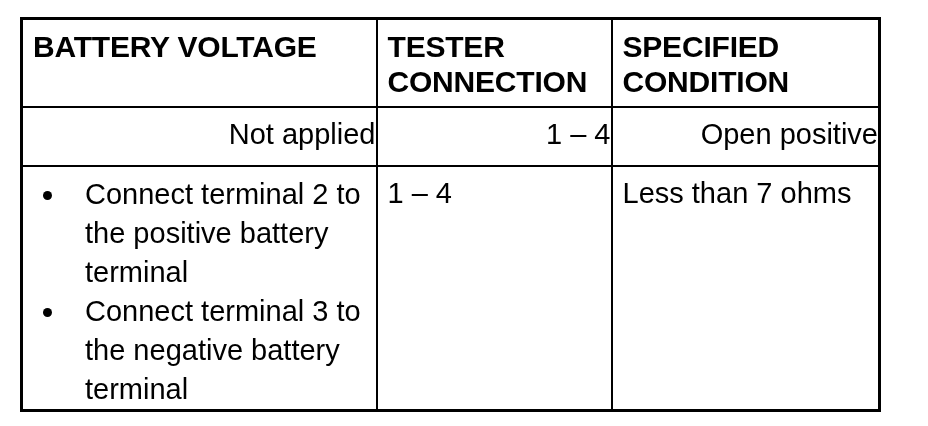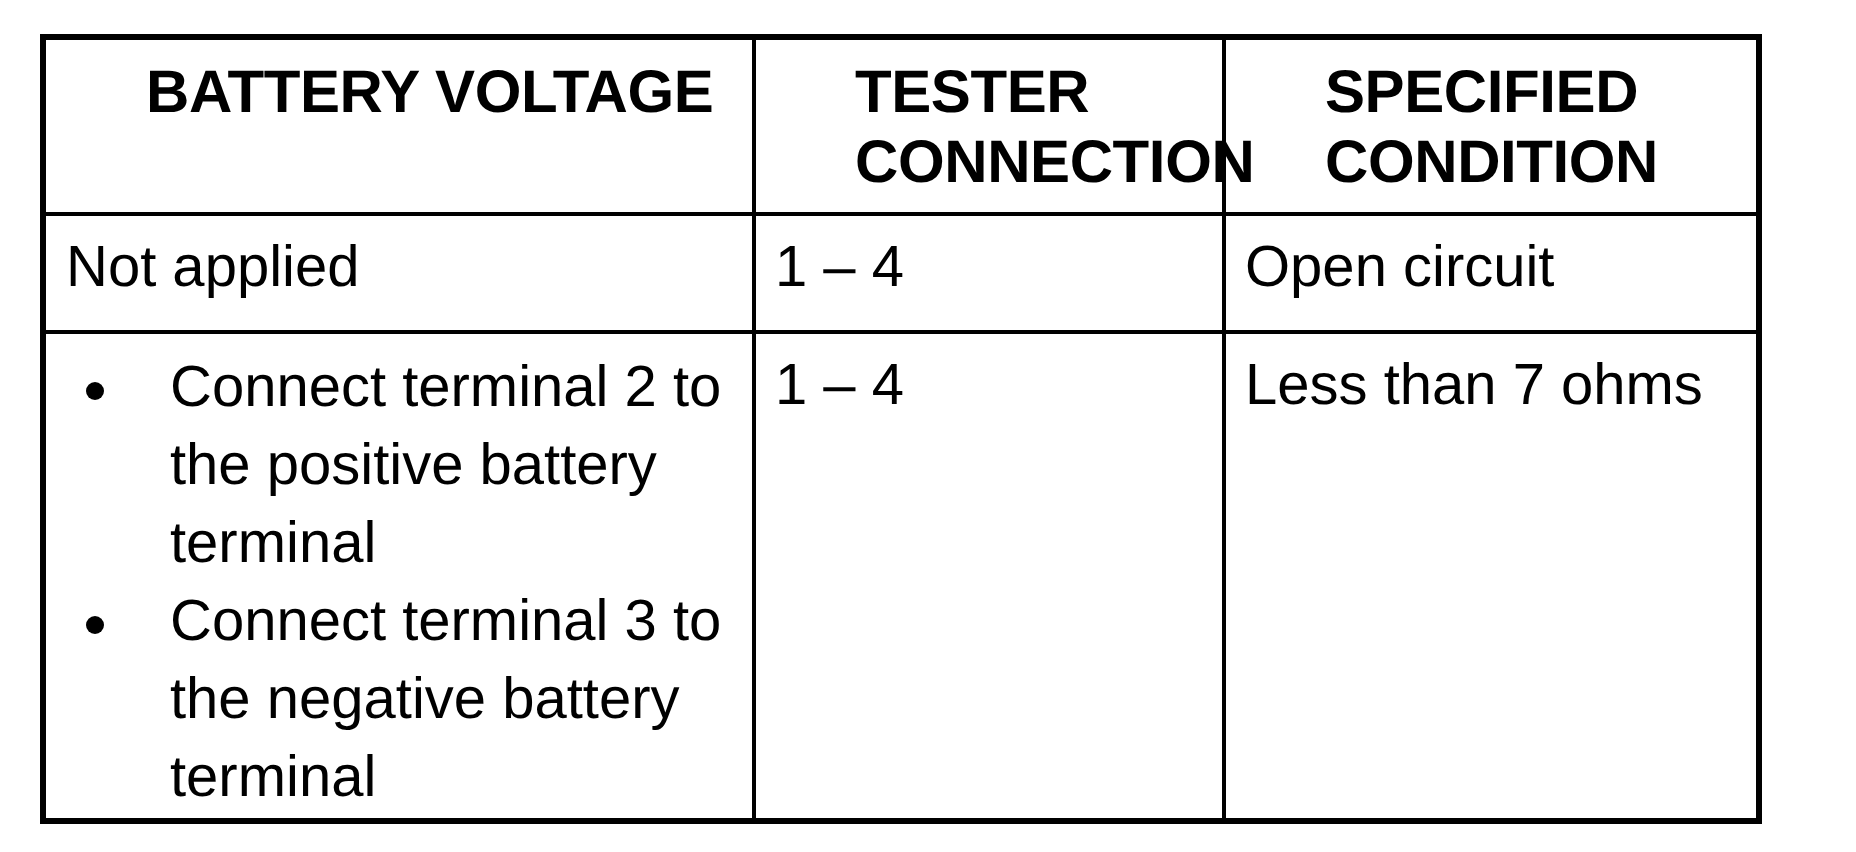--- a/index.html
+++ b/index.html
@@ -54,25 +54,24 @@
   .hdr-row th {
     height: 86px;
   }
   .hdr-cell {
     font-weight: bold;
     font-size: 30px;
     line-height: 35px;
     letter-spacing: -0.2px;
     padding: 9px 0 0 10px;
     white-space: pre-line;
-    margin-left: 40px;
   }
 
   
-  .row-plain td { height: 57px; }
+  .row-plain td { height: 57px; text-align: right; }
   .cell-text {
     font-size: 29px;
     line-height: 34px;
     font-weight: normal;
     padding: 9px 0 0 10px;
     white-space: pre-line;
   }
 
   
   .row-tall td { height: 230px; }
@@ -131,21 +130,21 @@
     <tbody>
 
       <tr class="row-plain">
         <td>
           <div class="cell-text">Not applied</div>
         </td>
         <td>
           <div class="cell-text">1 – 4</div>
         </td>
         <td>
-          <div class="cell-text">Open circuit</div>
+          <div class="cell-text">Open positive</div>
         </td>
       </tr>
 
       <tr class="row-tall">
         <td>
           <ul class="bullet-list">
             <li class="bullet-item">
               <span class="bullet-dot"></span>
               <span>Connect terminal 2 to the positive battery terminal</span>
             </li>

